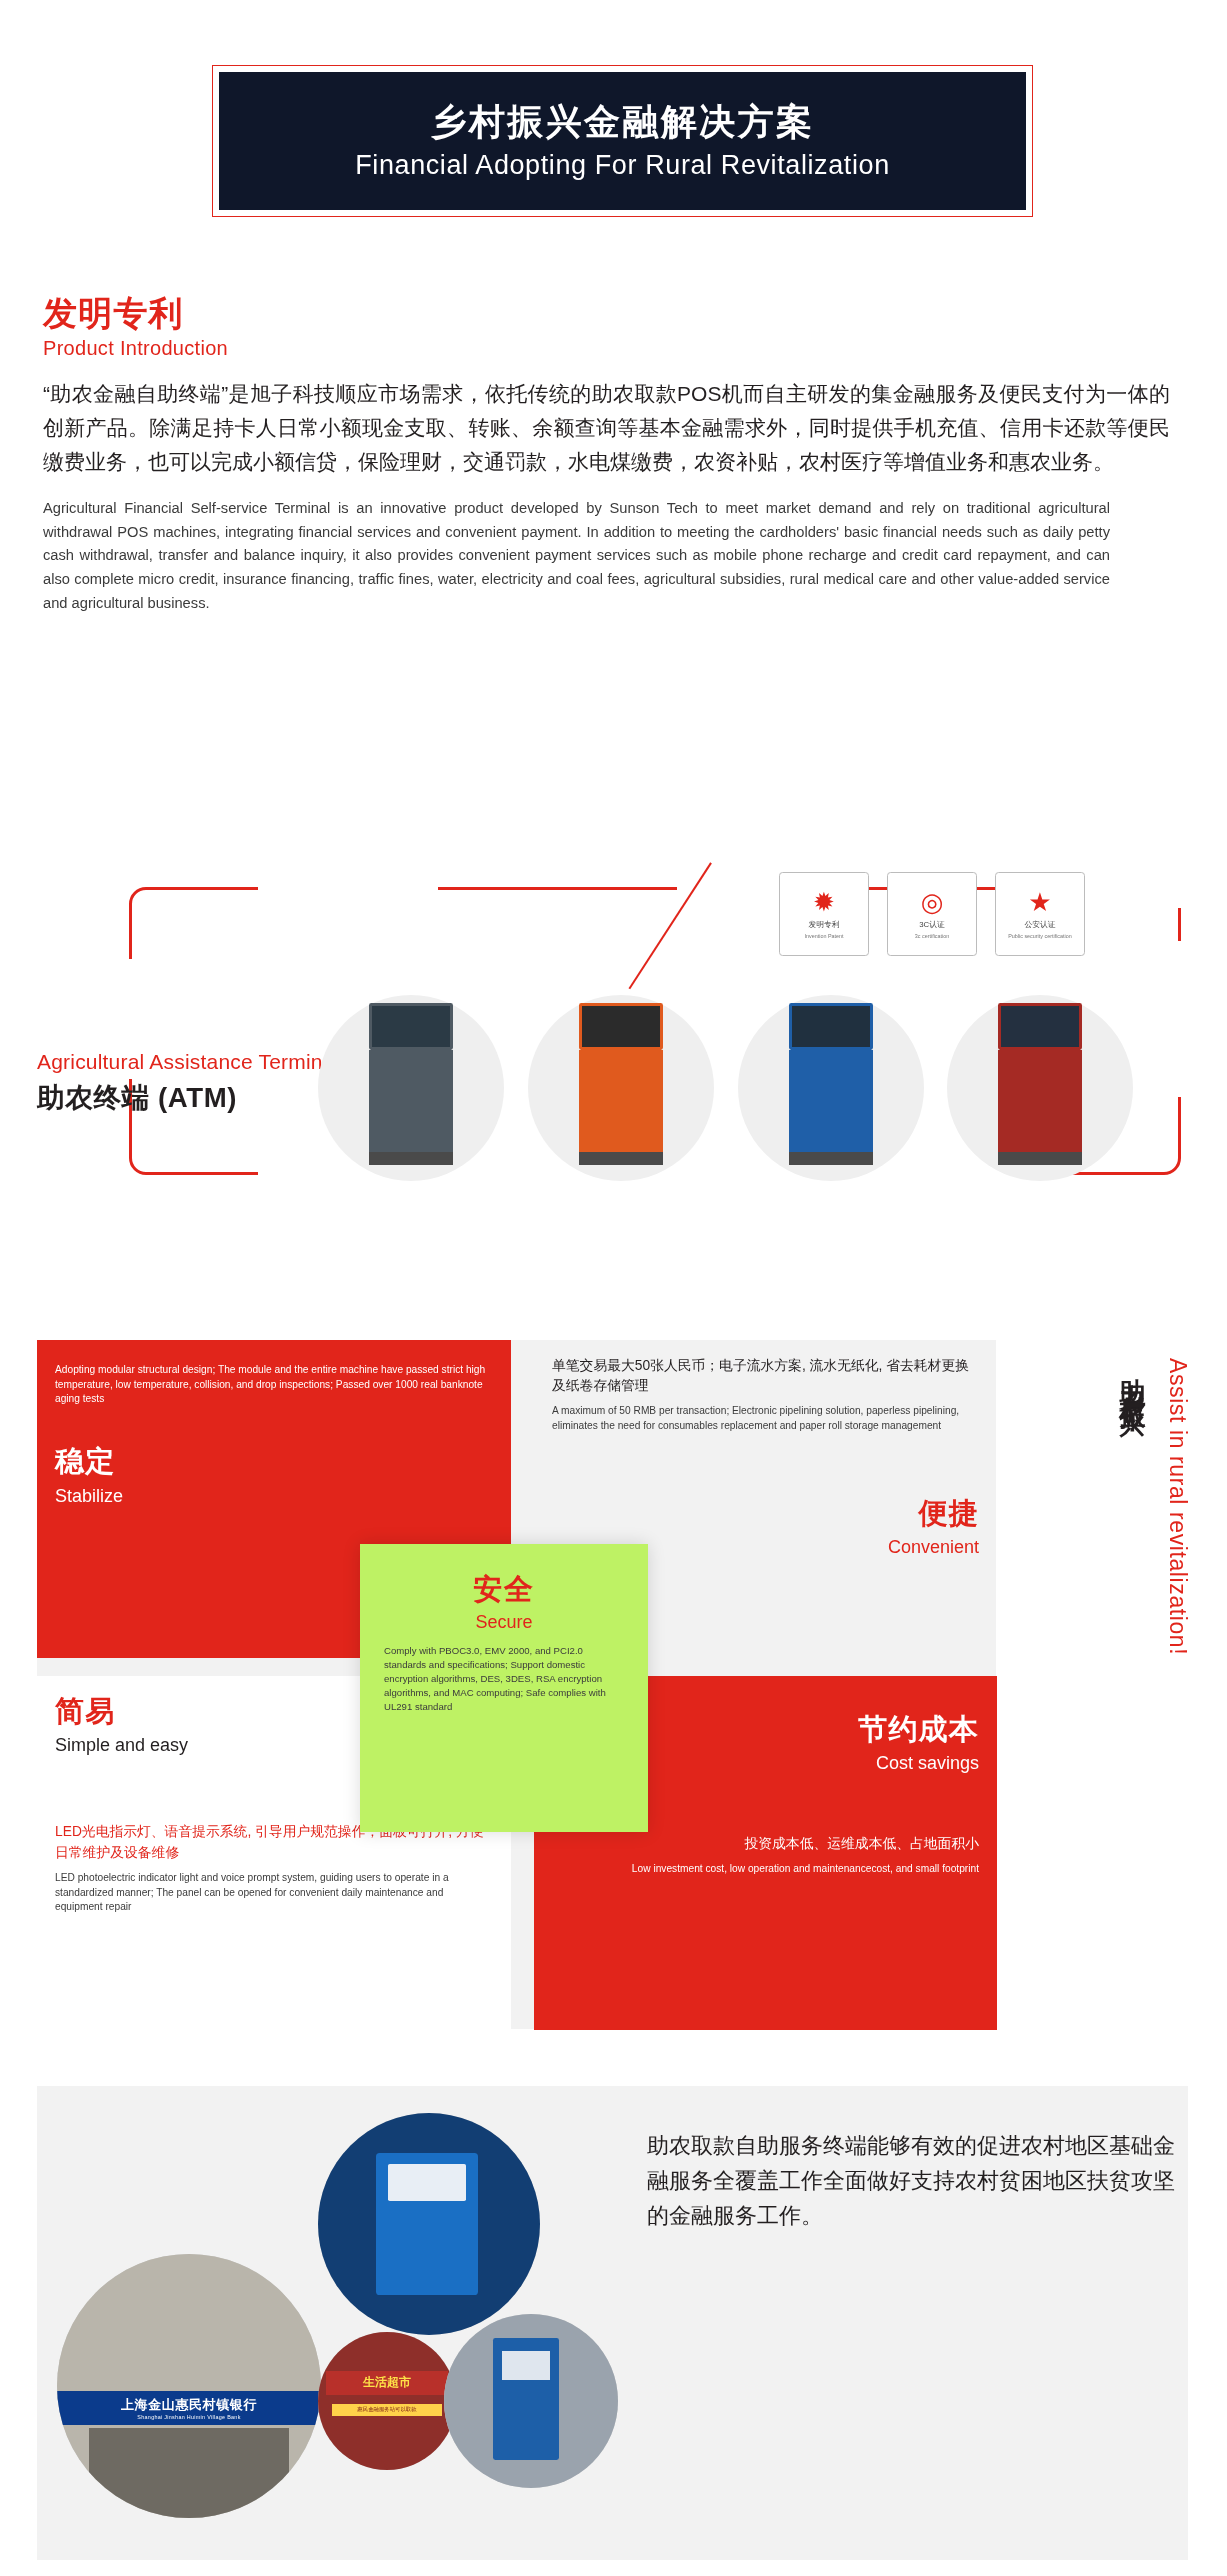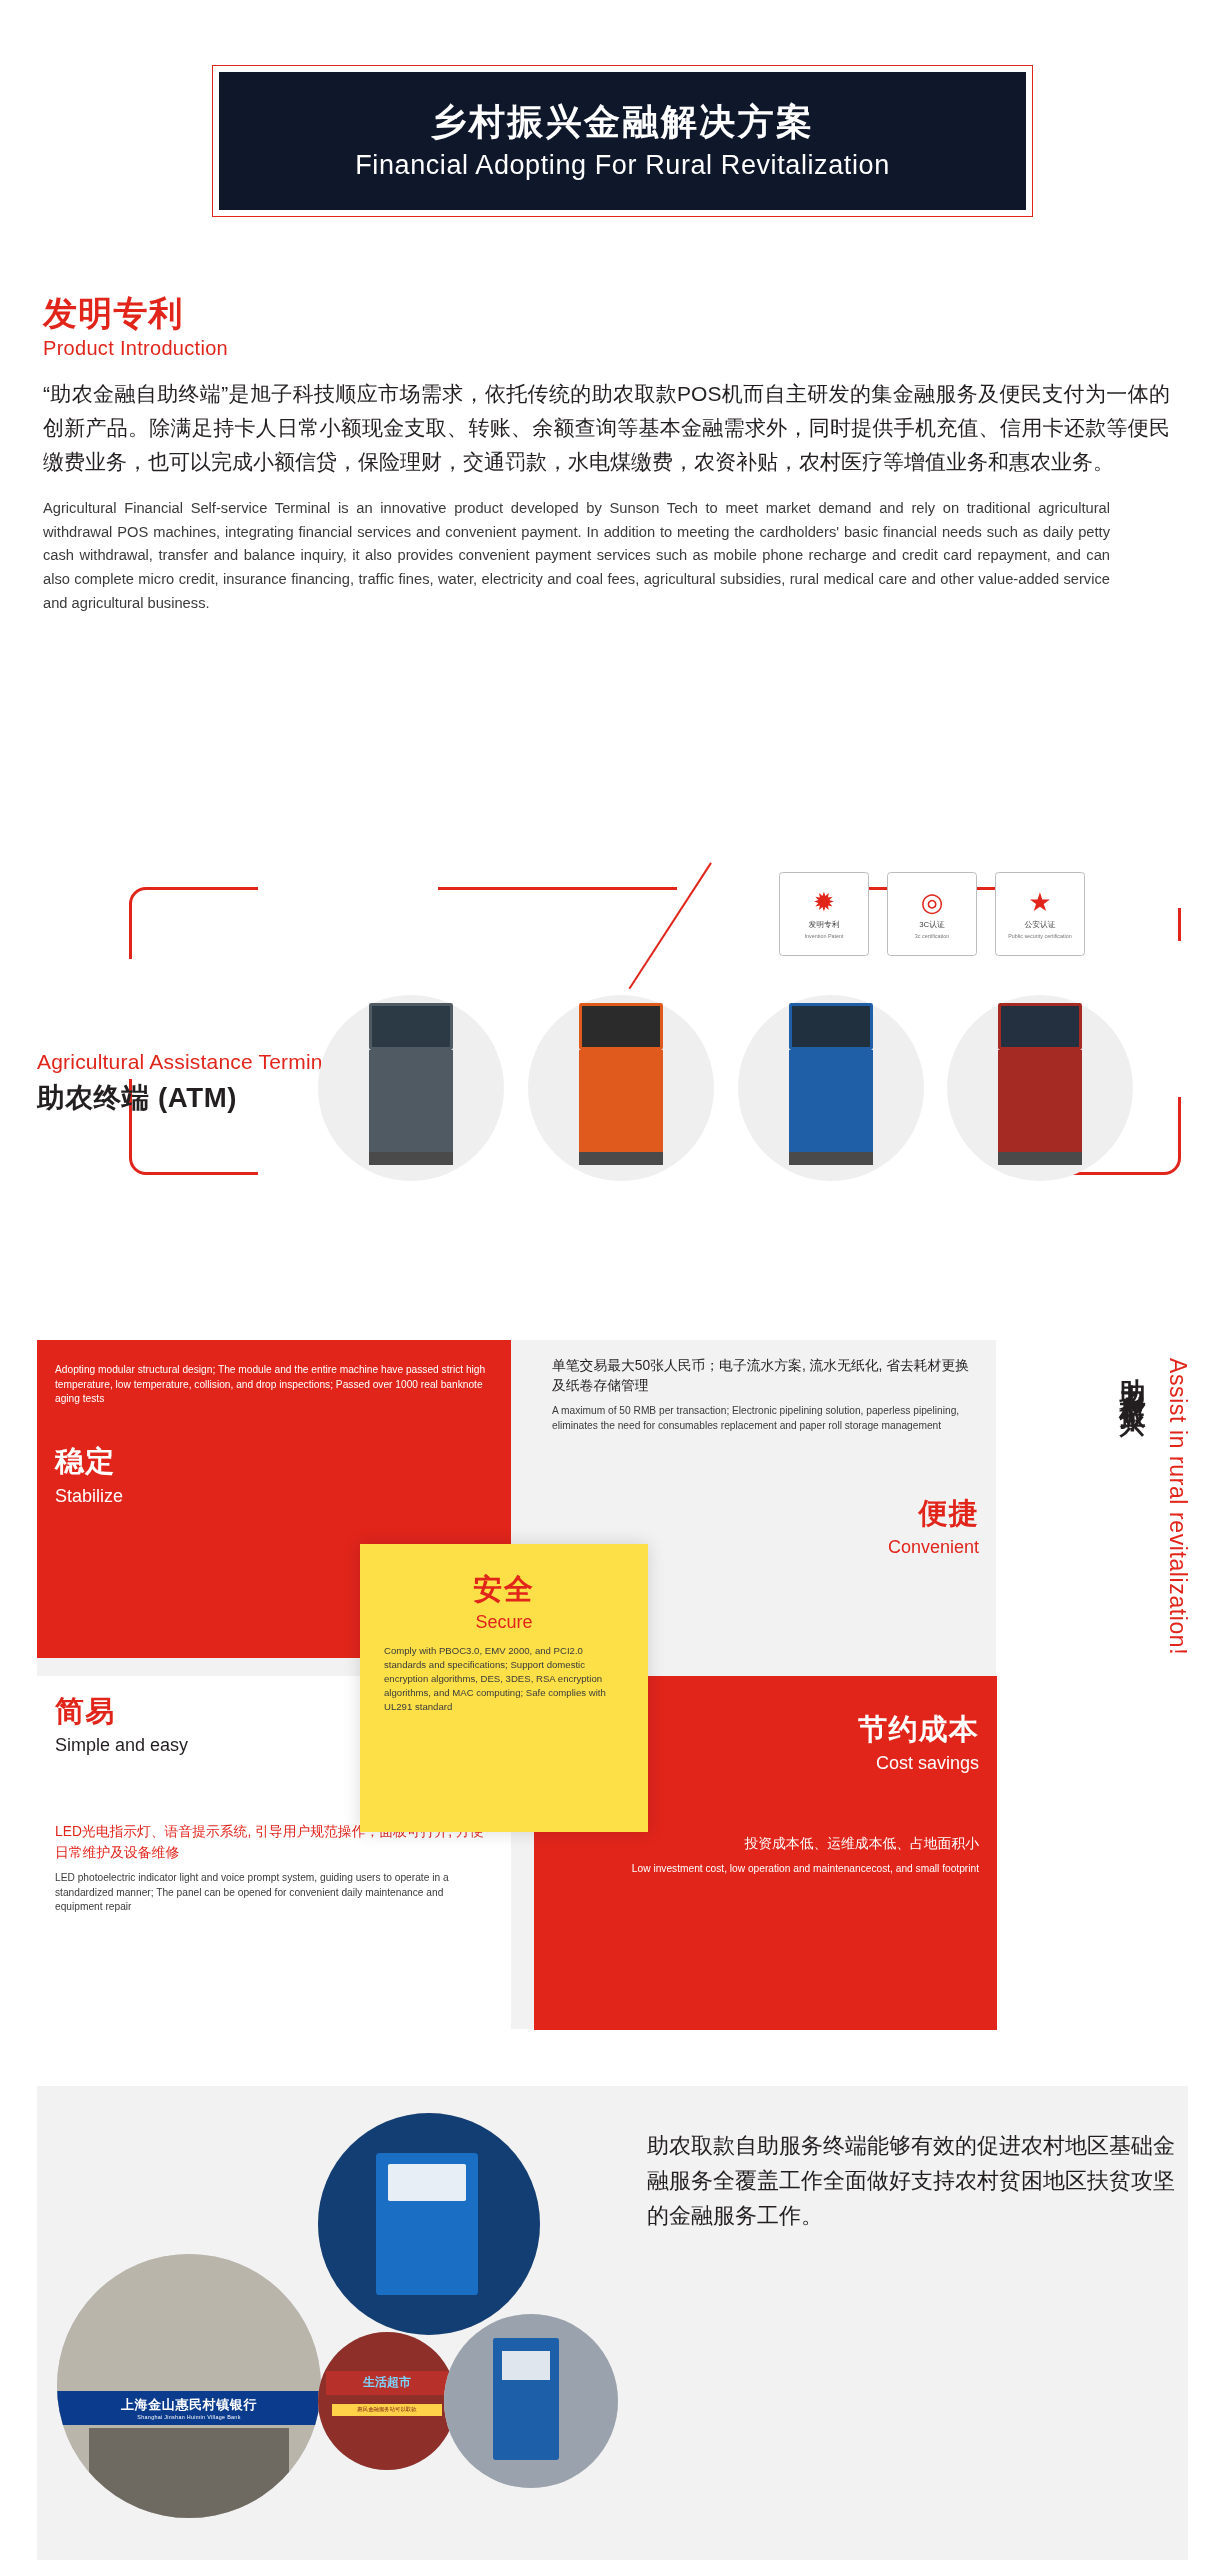--- a/index.html
+++ b/index.html
@@ -167,21 +167,21 @@
   .b3 { left:37px; top:372px; width:474px; height:354px; background:#ffffff; color:#231f20; }
   .b3 .h-cn { color:#e1251b; }
   .b3 .h-en { color:#231f20; }
   .b3 .t-cn { color:#e1251b; margin-top:66px; }
   .b3 .t-en { color:#3b3b3b; }
   .b4 { left:534px; top:372px; width:463px; height:354px; background:#e1251b; color:#ffffff; text-align:right; }
   .b4 .h-cn { margin-top:18px; }
   .b4 .t-cn { margin-top:60px; }
   .center-card {
     position:absolute; left:360px; top:240px; width:288px; height:288px;
-    background:#fde047; box-shadow:0 0 17px rgba(0,0,0,0.14);
+    background:#bef264; box-shadow:0 0 17px rgba(0,0,0,0.14);
     padding:26px 24px; text-align:center;
   }
   .center-card .h-cn { font-size:29px; font-weight:bold; color:#e1251b; letter-spacing:1.8px; }
   .center-card .h-en { font-size:18px; color:#e1251b; margin-top:2.4px; }
   .center-card .t-cn { font-size:13px; line-height:1.55; color:#e1251b; margin-top:15.6px; text-align:left; }
   .center-card .t-en { font-size:9.6px; line-height:1.45; color:#3b3b3b; margin-top:10.8px; text-align:left; }
 
   .vertical-slogan {
     position:absolute; right:36px; top:54px; height:629px;
     display:flex; gap:13px; align-items:flex-start;
@@ -211,21 +211,21 @@
   }
   .bank-sign .cn { font-size:13px; font-weight:bold; letter-spacing:0.6px; }
   .bank-sign .en { font-size:5.4px; letter-spacing:0.3px; }
   .bank-door { position:absolute; left:12%; right:12%; top:66%; bottom:0; background:#6e6a62; }
 
   .blue-photo { width:100%; height:100%; background:#123e73; position:relative; }
   .blue-photo .kiosk2 { position:absolute; left:26%; top:18%; width:46%; height:64%; background:#1a6fc4; border-radius:3.6px; }
   .blue-photo .kiosk2 .scr { position:absolute; left:12%; right:12%; top:8%; height:26%; background:#e8eef5; border-radius:1.8px; }
 
   .store-photo { width:100%; height:100%; background:#8e2f2a; position:relative; }
-  .store-photo .sign { position:absolute; left:6%; right:6%; top:28%; background:#b8302a; color:#7dd3fc; text-align:center; font-size:12px; font-weight:bold; padding:3.6px 0; }
+  .store-photo .sign { position:absolute; left:6%; right:6%; top:28%; background:#b8302a; color:#fde047; text-align:center; font-size:12px; font-weight:bold; padding:3.6px 0; }
   .store-photo .sub { position:absolute; left:10%; right:10%; top:52%; background:#ffd24a; color:#7a1a14; text-align:center; font-size:5.4px; padding:2.4px 0; }
 
   .atm-photo { width:100%; height:100%; background:#9aa3ad; position:relative; }
   .atm-photo .cab { position:absolute; left:28%; top:14%; width:38%; height:70%; background:#1d5fa8; border-radius:2.4px; }
   .atm-photo .cab .scr { position:absolute; left:14%; right:14%; top:10%; height:24%; background:#dfe6ee; }
 
   .foot-text { position:absolute; left:647px; top:72px; width:540px; }
   .foot-cn { font-size:22px; line-height:1.6; color:#231f20; }
   .foot-en { font-size:15px; line-height:1.62; color:#3b3b3b; margin-top:17px; }
 </style>

